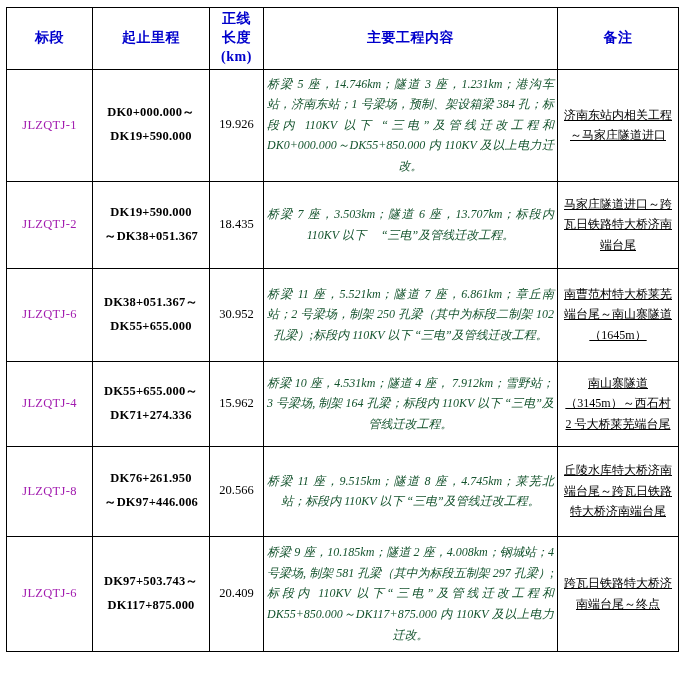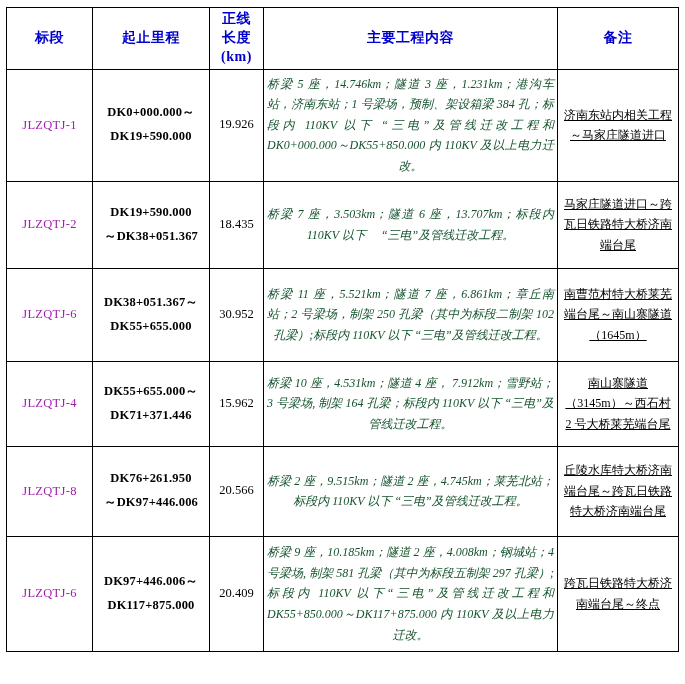--- a/index.html
+++ b/index.html
@@ -157,40 +157,40 @@
           <span class="mline">DK55+655.000</span>
         </td>
         <td class="cell-length">30.952</td>
         <td class="cell-content">桥梁 11 座，5.521km；隧道 7 座，6.861km；章丘南站；2 号梁场，制架 250 孔梁（其中为标段二制架 102 孔梁）;标段内 110KV 以下 “三电”及管线迁改工程。</td>
         <td class="cell-remark">南曹范村特大桥莱芜端台尾～南山寨隧道（1645m）</td>
       </tr>
       <tr class="row-4">
         <td class="cell-section">JLZQTJ-4</td>
         <td class="cell-mileage">
           <span class="mline">DK55+655.000～</span>
-          <span class="mline">DK71+371.446</span>
+          <span class="mline">DK71+274.336</span>
         </td>
         <td class="cell-length">15.962</td>
         <td class="cell-content">桥梁 10 座，4.531km；隧道 4 座， 7.912km；雪野站；3 号梁场, 制架 164 孔梁；标段内 110KV 以下 “三电”及管线迁改工程。</td>
         <td class="cell-remark">南山寨隧道（3145m）～西石村 2 号大桥莱芜端台尾</td>
       </tr>
       <tr class="row-5">
         <td class="cell-section">JLZQTJ-8</td>
         <td class="cell-mileage">
           <span class="mline">DK76+261.950</span>
           <span class="mline">～DK97+446.006</span>
         </td>
         <td class="cell-length">20.566</td>
-        <td class="cell-content">桥梁 2 座，9.515km；隧道 2 座，4.745km；莱芜北站；标段内 110KV 以下 “三电”及管线迁改工程。</td>
+        <td class="cell-content">桥梁 11 座，9.515km；隧道 8 座，4.745km；莱芜北站；标段内 110KV 以下 “三电”及管线迁改工程。</td>
         <td class="cell-remark">丘陵水库特大桥济南端台尾～跨瓦日铁路特大桥济南端台尾</td>
       </tr>
       <tr class="row-6">
         <td class="cell-section">JLZQTJ-6</td>
         <td class="cell-mileage">
-          <span class="mline">DK97+446.006～</span>
+          <span class="mline">DK97+503.743～</span>
           <span class="mline">DK117+875.000</span>
         </td>
         <td class="cell-length">20.409</td>
         <td class="cell-content">桥梁 9 座，10.185km；隧道 2 座，4.008km；钢城站；4 号梁场, 制架 581 孔梁（其中为标段五制架 297 孔梁）;标段内 110KV 以下“三电”及管线迁改工程和 DK55+850.000～DK117+875.000 内 110KV 及以上电力迁改。</td>
         <td class="cell-remark">跨瓦日铁路特大桥济南端台尾～终点</td>
       </tr>
 
     </tbody>
   </table>
 </div>

